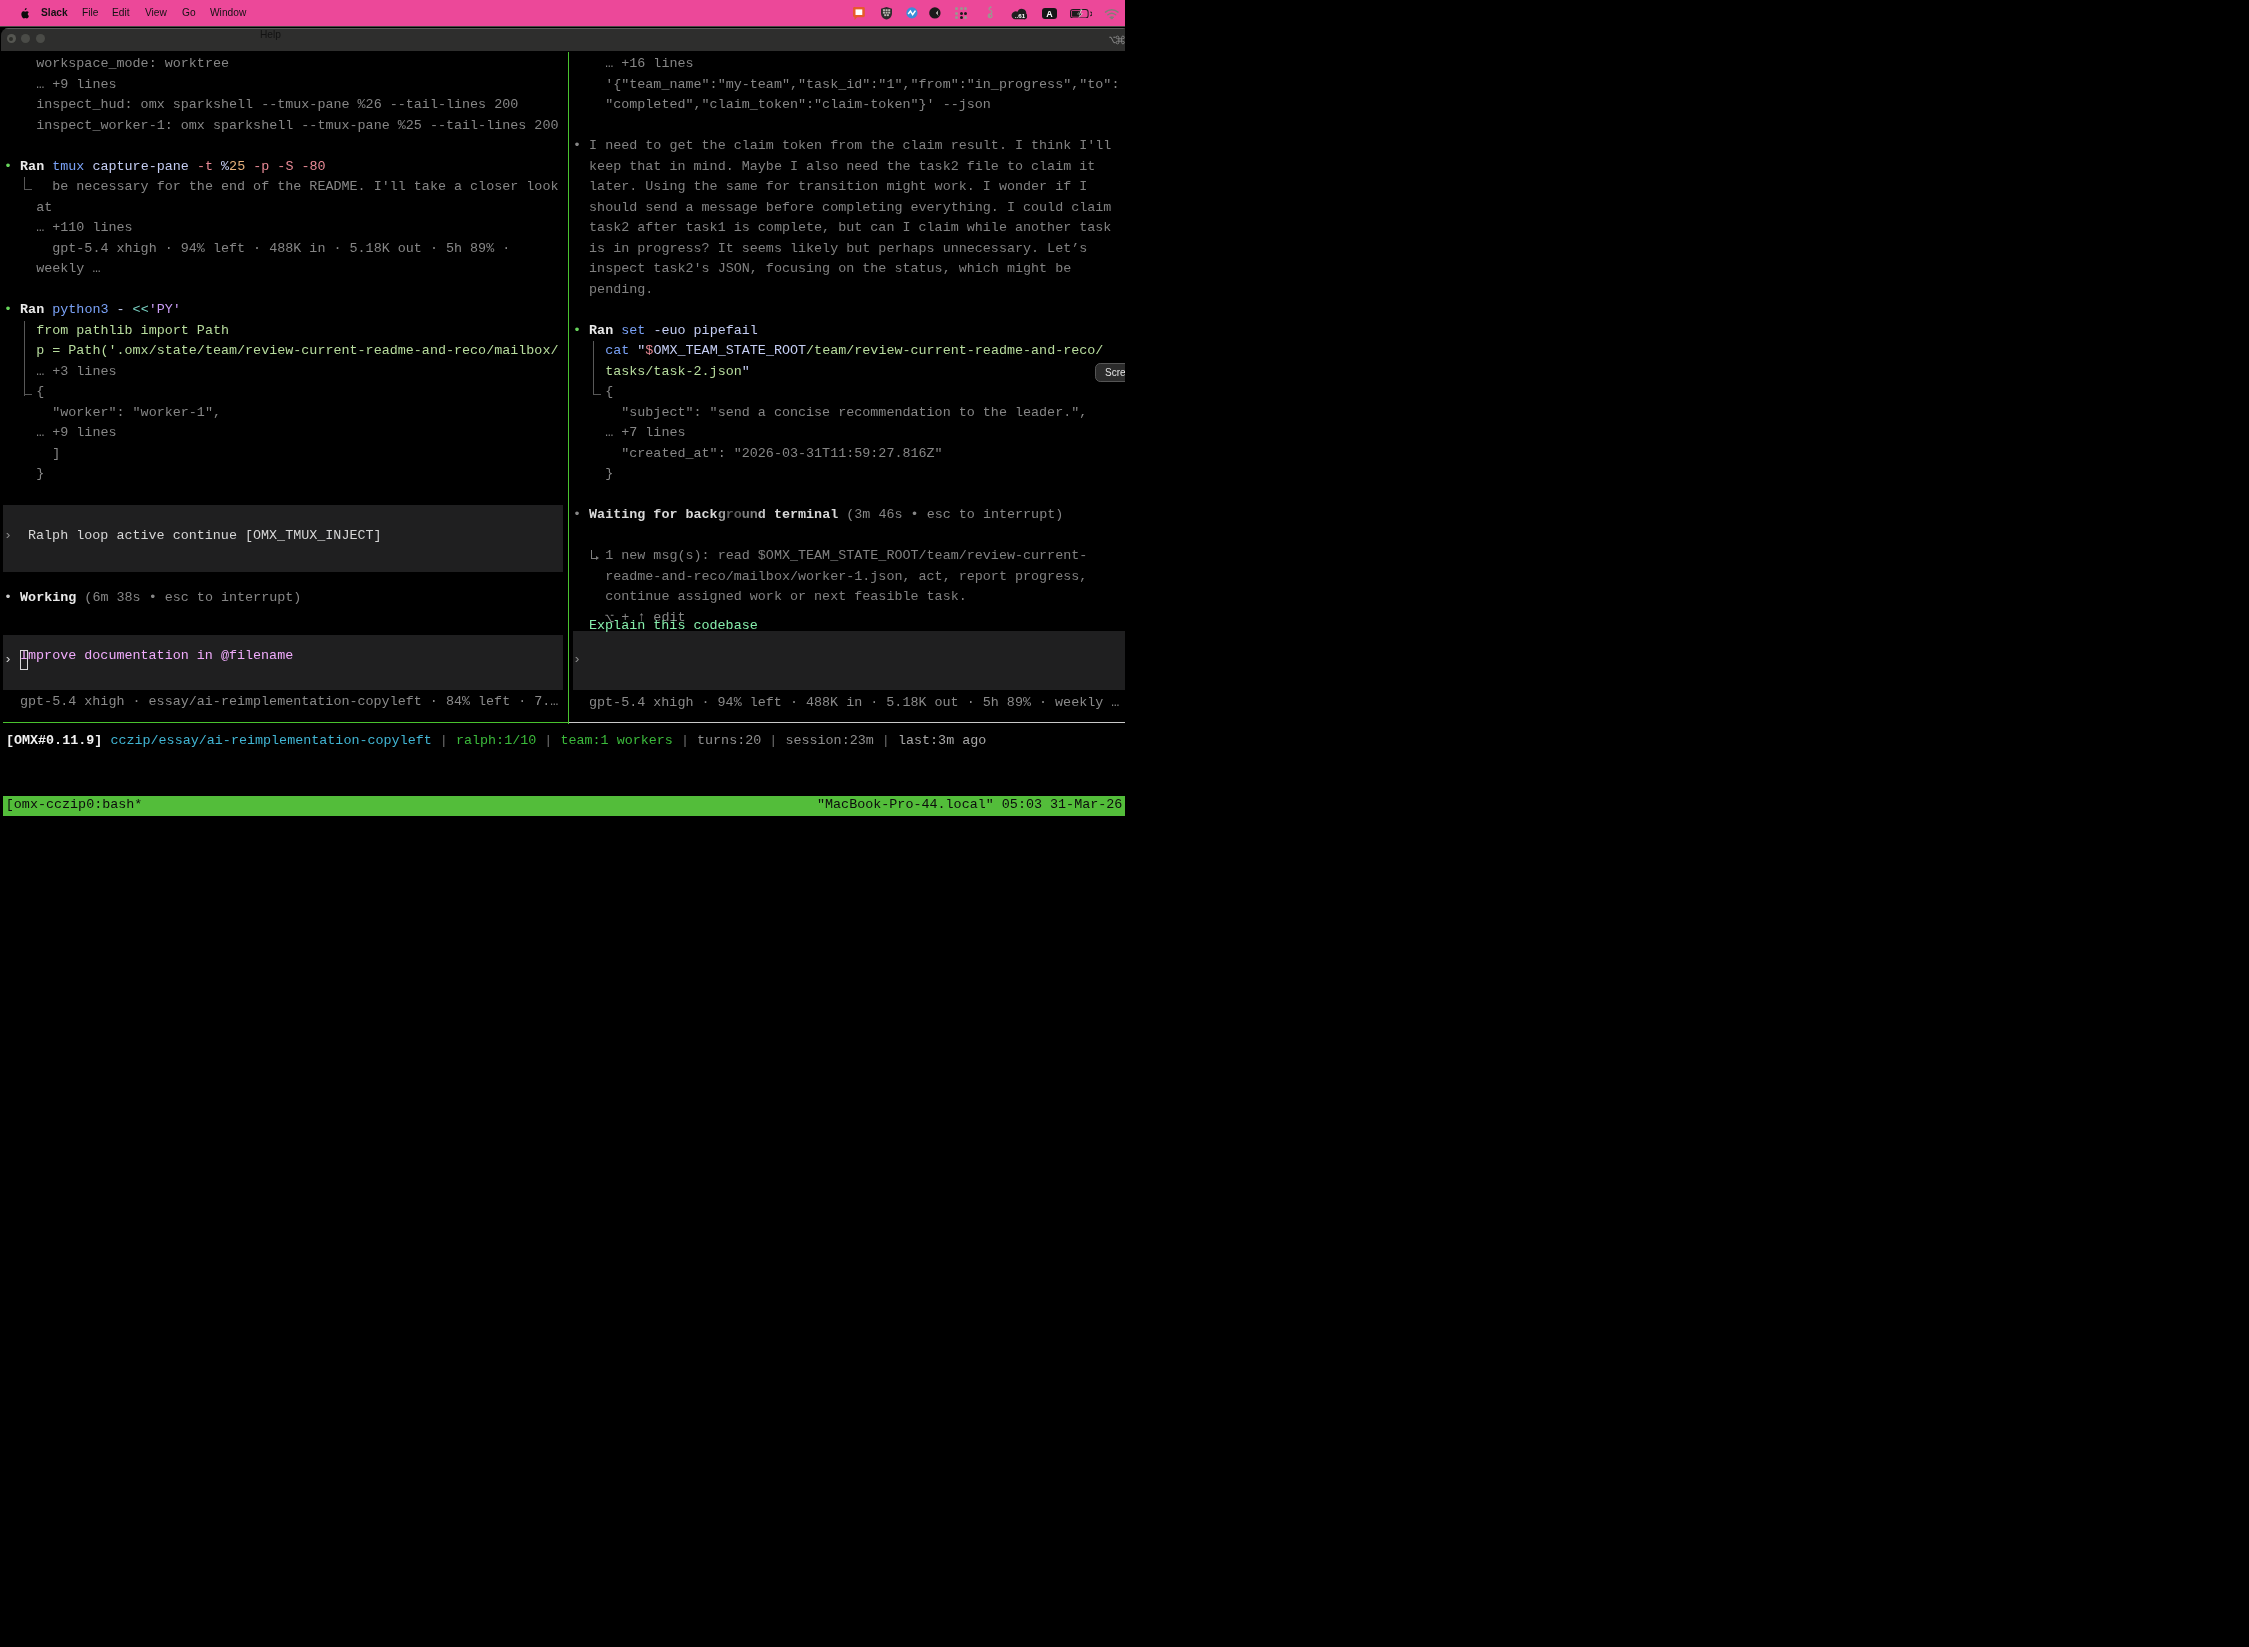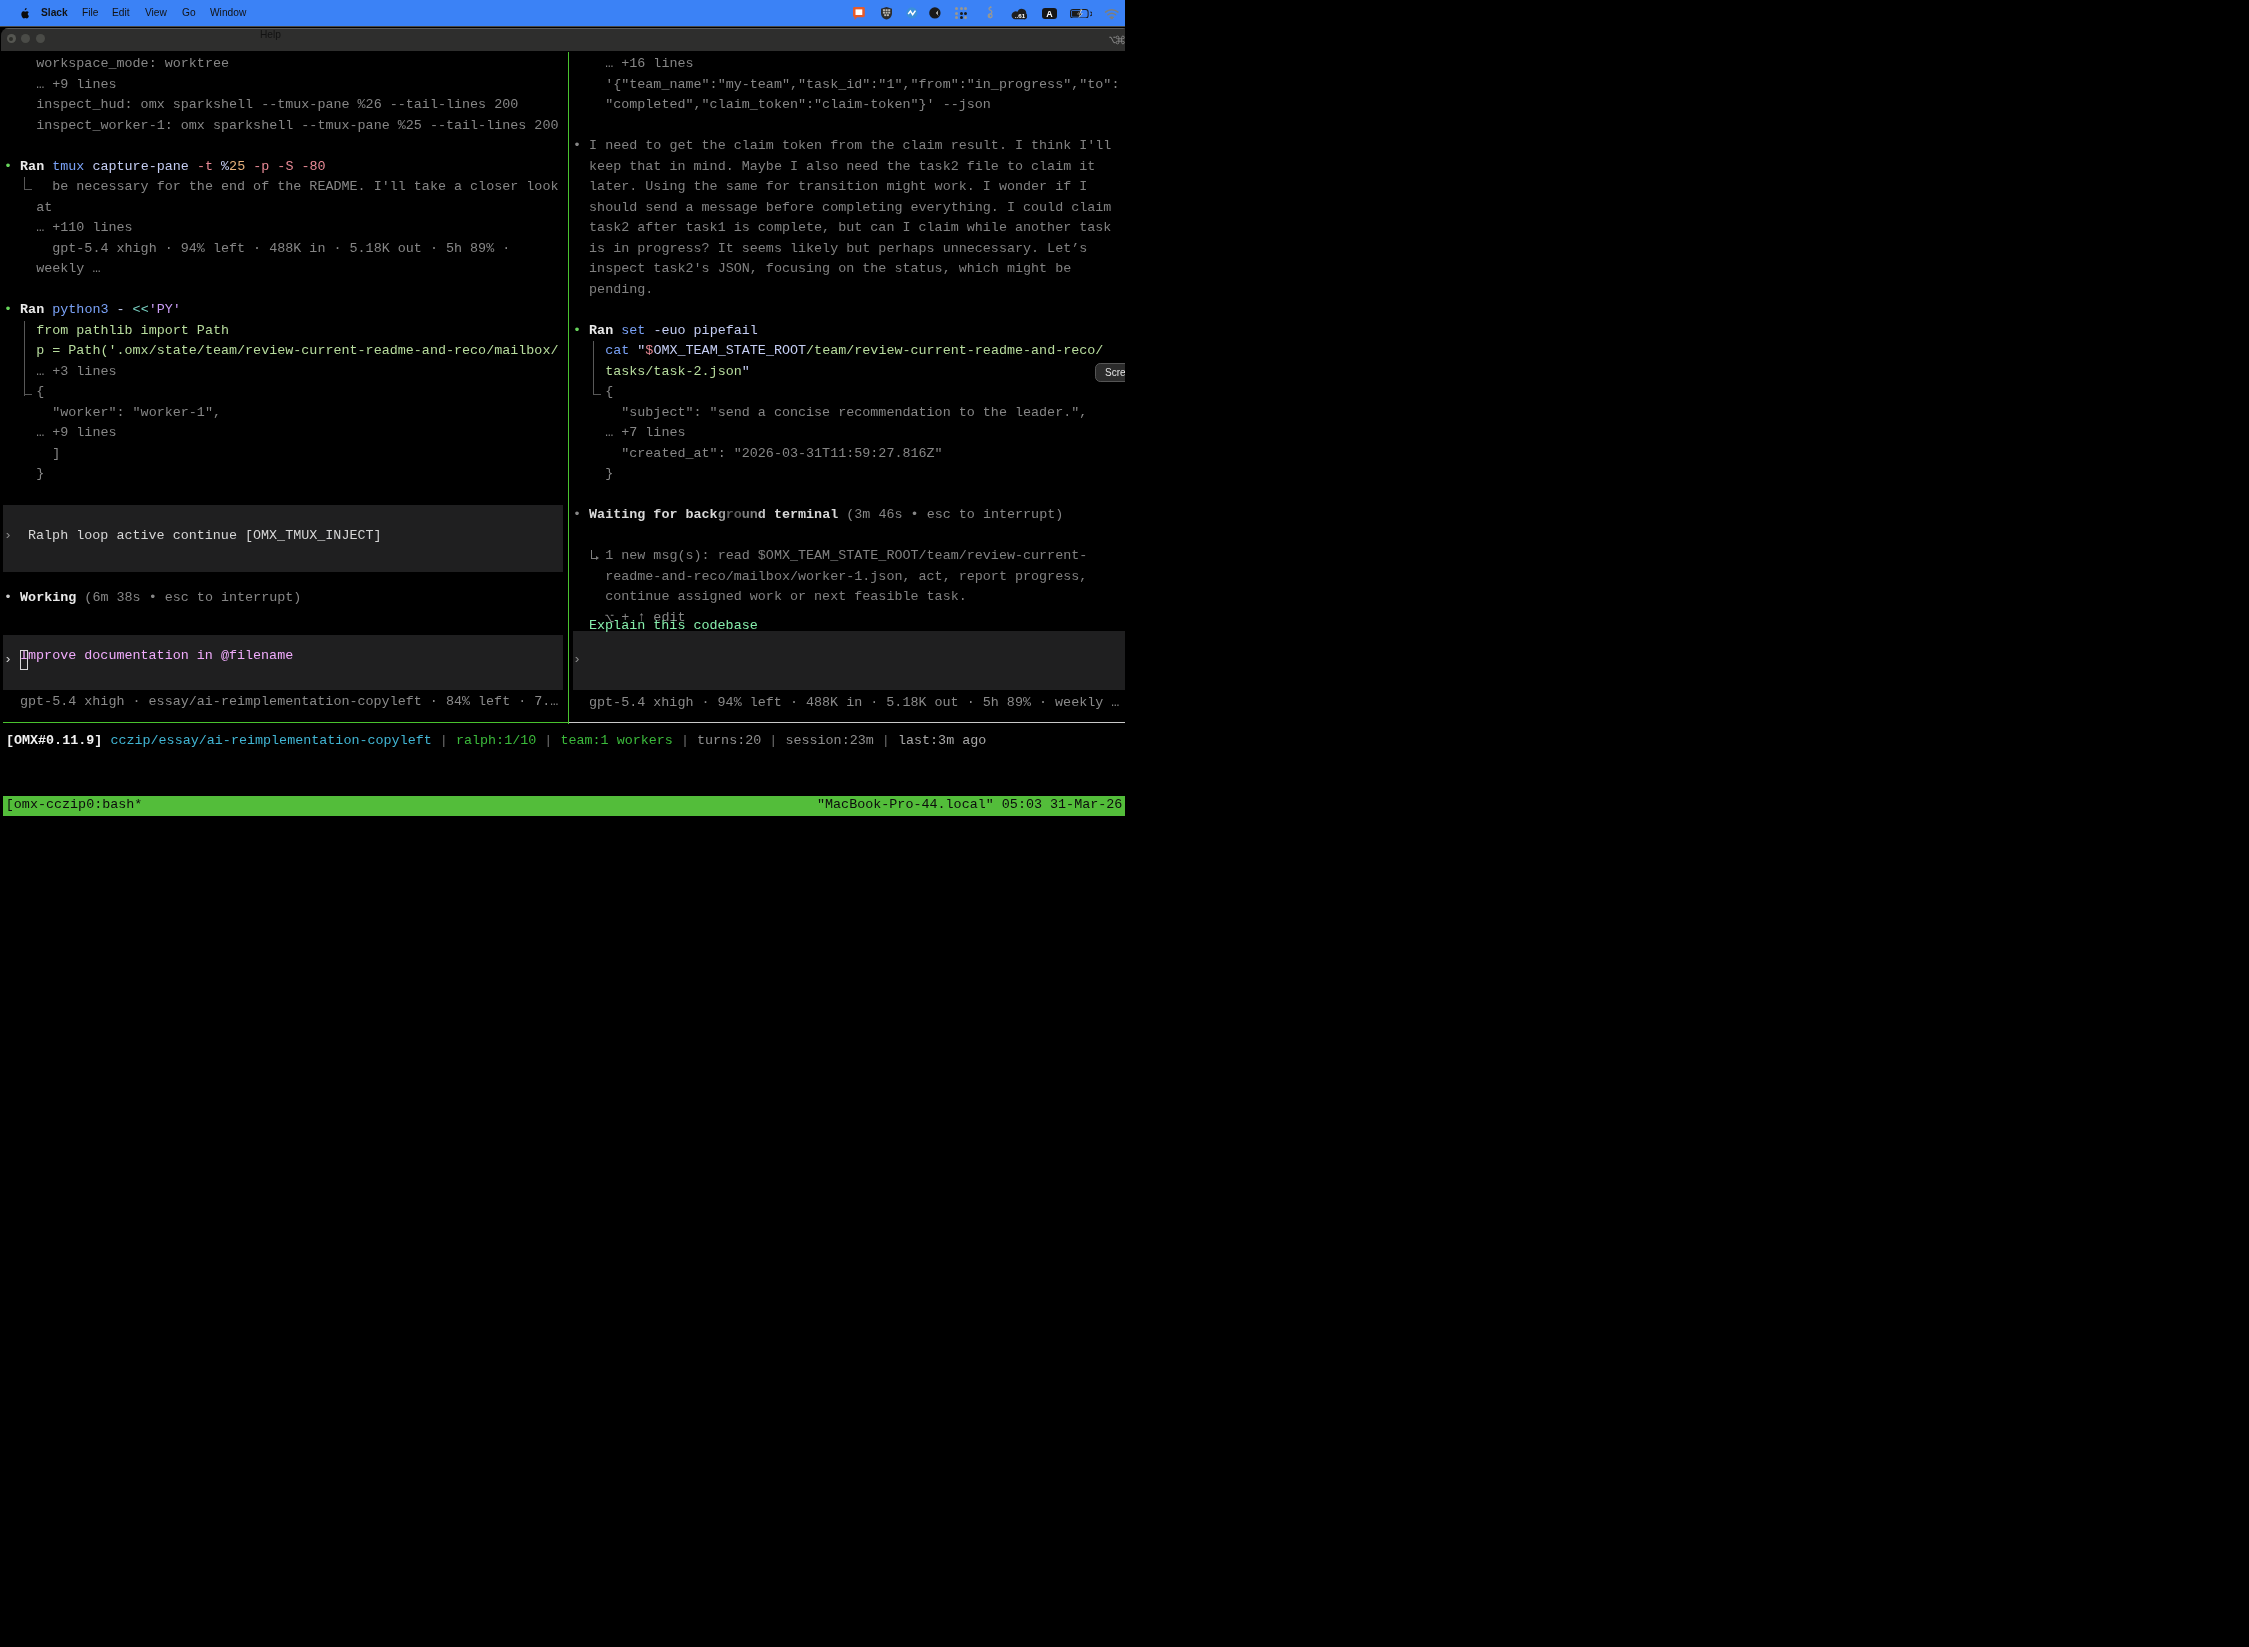--- a/index.html
+++ b/index.html
@@ -1,16 +1,16 @@
 <!DOCTYPE html>
 <html style="font-size:11.8px"><head><meta charset="utf-8"><style>
 *{margin:0;padding:0;box-sizing:border-box}
 html,body{width:1125px;height:824px;background:#000;overflow:hidden}
 body{position:relative;font-family:"Liberation Mono",monospace;-webkit-font-smoothing:antialiased}
-.menubar{position:absolute;left:0;top:0;width:1125px;height:26px;background:#3b82f6}
+.menubar{position:absolute;left:0;top:0;width:1125px;height:26px;background:#ec4899}
 .mitem{position:absolute;top:0;height:26px;line-height:26.6px;font-family:"Liberation Sans",sans-serif;font-size:10.2px;color:#121212}
 .strip{position:absolute;left:0;top:26px;width:1125px;height:1.4px;background:#4a4944}
 .win{position:absolute;left:1.1px;top:28px;width:1129px;height:795px;border-radius:7.4px;background:#000;overflow:hidden}
 .tbar{position:absolute;left:0;top:0;width:100%;height:23px;background:#2e2e2d;border-top:0.7px solid #5a5a58;box-sizing:border-box}
 .tl{position:absolute;top:6.3px;width:9.2px;height:9.2px;border-radius:50%;background:#4a4b47}
 .title{position:absolute;left:0;top:0;width:1123px;height:23px;text-align:center;line-height:23px;font-family:"Liberation Sans",sans-serif;font-size:10px;font-weight:bold;color:#7e7e7e}
 pre{position:absolute;font:13.4px/20.5px "Liberation Mono",monospace;color:#868686}
 .g{color:#868686}
 .it{color:#818181;}
 .w{color:#eaeaea;font-weight:bold}

